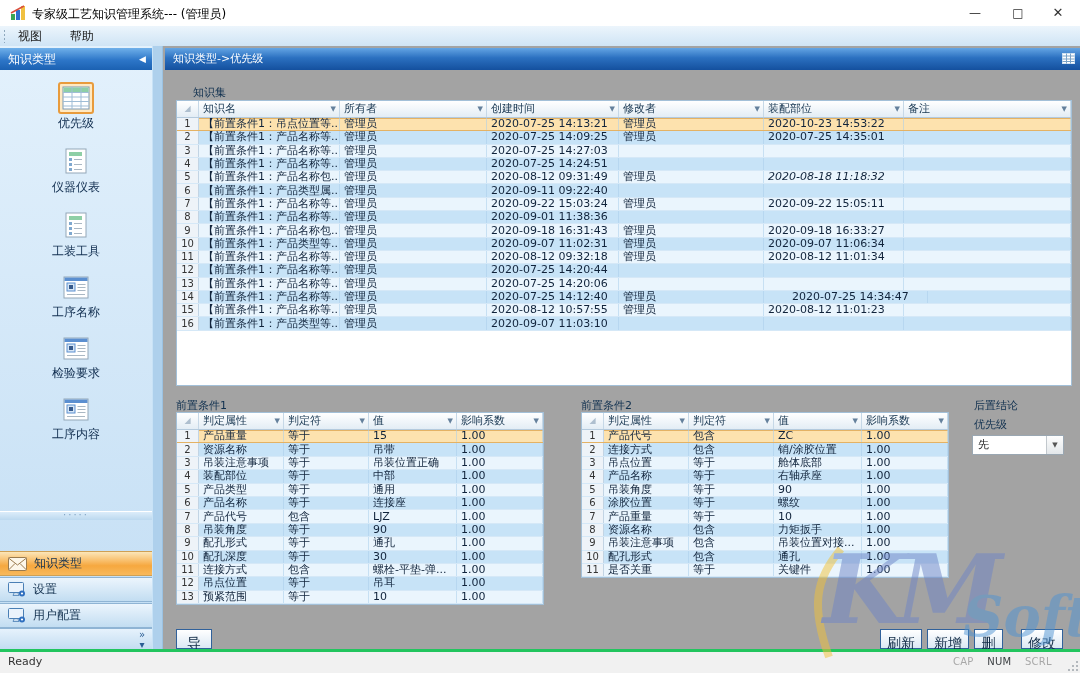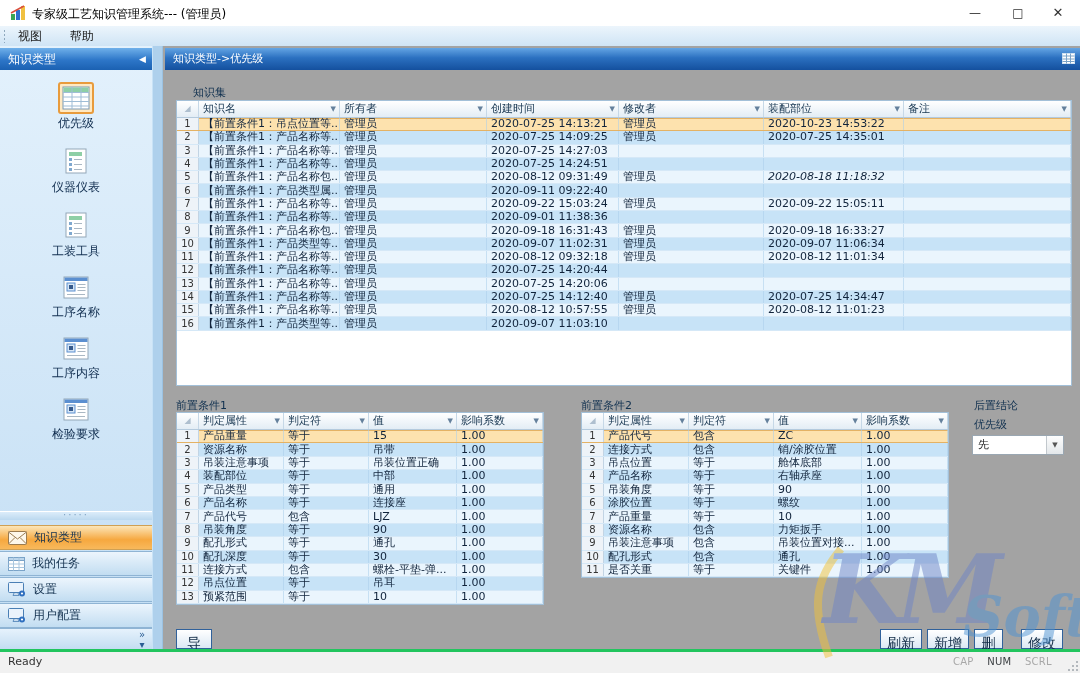--- a/index.html
+++ b/index.html
@@ -188,57 +188,47 @@
       <div class="side-item">
         <span class="ic">
           <svg width="26" height="23" viewBox="0 0 26 23">
             <rect x="1" y="1" width="24" height="21" fill="#fff" stroke="#93a7b8"></rect>
             <rect x="1.5" y="1.5" width="23" height="3.5" fill="#5b8fd0"></rect>
             <rect x="4" y="7" width="8" height="8" fill="#d7e6f5" stroke="#5b8fd0"></rect>
             <rect x="6" y="9" width="4" height="4" fill="#35598c"></rect>
             <path d="M14.5 8.5h8 M14.5 11.5h8 M14.5 14.5h8 M4 18.5h18" stroke="#aab8c4" stroke-width="1.2"></path>
           </svg>
         </span>
-        <span class="lbl">工序内容</span>
+        <span class="lbl">检验要求</span>
       </div>
       <div class="side-item">
         <span class="ic">
           <svg width="26" height="23" viewBox="0 0 26 23">
             <rect x="1" y="1" width="24" height="21" fill="#fff" stroke="#93a7b8"></rect>
             <rect x="1.5" y="1.5" width="23" height="3.5" fill="#5b8fd0"></rect>
             <rect x="4" y="7" width="8" height="8" fill="#d7e6f5" stroke="#5b8fd0"></rect>
             <rect x="6" y="9" width="4" height="4" fill="#35598c"></rect>
             <path d="M14.5 8.5h8 M14.5 11.5h8 M14.5 14.5h8 M4 18.5h18" stroke="#aab8c4" stroke-width="1.2"></path>
           </svg>
         </span>
-        <span class="lbl">检验要求</span>
+        <span class="lbl">工序内容</span>
       </div>
     </div>
 
     <div class="side-splitter">·····</div>
 
     <div class="side-nav">
       <div class="nav-item selected">
         <span class="nic">
           <svg width="19" height="14" viewBox="0 0 19 14">
             <rect x="0.5" y="0.5" width="18" height="13" rx="1" fill="#fdf7ea" stroke="#9a7b4f"></rect>
             <path d="M0.5 1 L9.5 8 L18.5 1 M0.5 13 L7 6.5 M18.5 13 L12 6.5" stroke="#9a7b4f" fill="none"></path>
           </svg>
         </span>
         <span class="nlb">知识类型</span>
-      </div>
-      <div class="nav-item">
-        <span class="nic">
-          <svg width="17" height="14" viewBox="0 0 17 14">
-            <rect x="0.5" y="0.5" width="16" height="13" fill="#fff" stroke="#7aa3c8"></rect>
-            <rect x="0.5" y="0.5" width="16" height="3" fill="#bcd6ec" stroke="#7aa3c8"></rect>
-            <path d="M0.5 7h16 M0.5 10.5h16 M5.5 0.5v13 M11 0.5v13" stroke="#a9c6de"></path>
-          </svg>
-        </span>
-        <span class="nlb">我的任务</span>
       </div>
       <div class="nav-item">
         <span class="nic">
           <svg width="18" height="15" viewBox="0 0 18 15">
             <rect x="0.5" y="0.5" width="15" height="10" rx="1" fill="#eaf3fc" stroke="#4a7fb5"></rect>
             <path d="M6 11 L5 13.5 H11 L10 11" fill="#c9dcee" stroke="#4a7fb5" stroke-width="0.8"></path>
             <circle cx="14" cy="11.5" r="3" fill="#2f6fbf"></circle>
             <circle cx="14" cy="11.5" r="1.1" fill="#fff"></circle>
           </svg>
         </span>
@@ -425,21 +415,21 @@
           <div class="tcell" style="width: 145px;"></div>
           <div class="tcell" style="width: 140px;"></div>
           <div class="tcell grow"></div>
         </div>
         <div class="trow odd">
           <div class="tcell rownum" style="width: 22px;">14</div>
           <div class="tcell" style="width: 141px;">【前置条件1：产品名称等...</div>
           <div class="tcell" style="width: 147px;">管理员</div>
           <div class="tcell" style="width: 132px;">2020-07-25 14:12:40</div>
           <div class="tcell" style="width: 145px;">管理员</div>
-          <div class="tcell" style="width: 140px;">2020-07-25 14:34:47</div>
+          <div class="tcell" style="width: 140px; margin-left: 24px;">2020-07-25 14:34:47</div>
           <div class="tcell grow"></div>
         </div>
         <div class="trow even">
           <div class="tcell rownum" style="width: 22px;">15</div>
           <div class="tcell" style="width: 141px;">【前置条件1：产品名称等...</div>
           <div class="tcell" style="width: 147px;">管理员</div>
           <div class="tcell" style="width: 132px;">2020-08-12 10:57:55</div>
           <div class="tcell" style="width: 145px;">管理员</div>
           <div class="tcell" style="width: 140px;">2020-08-12 11:01:23</div>
           <div class="tcell grow"></div>

